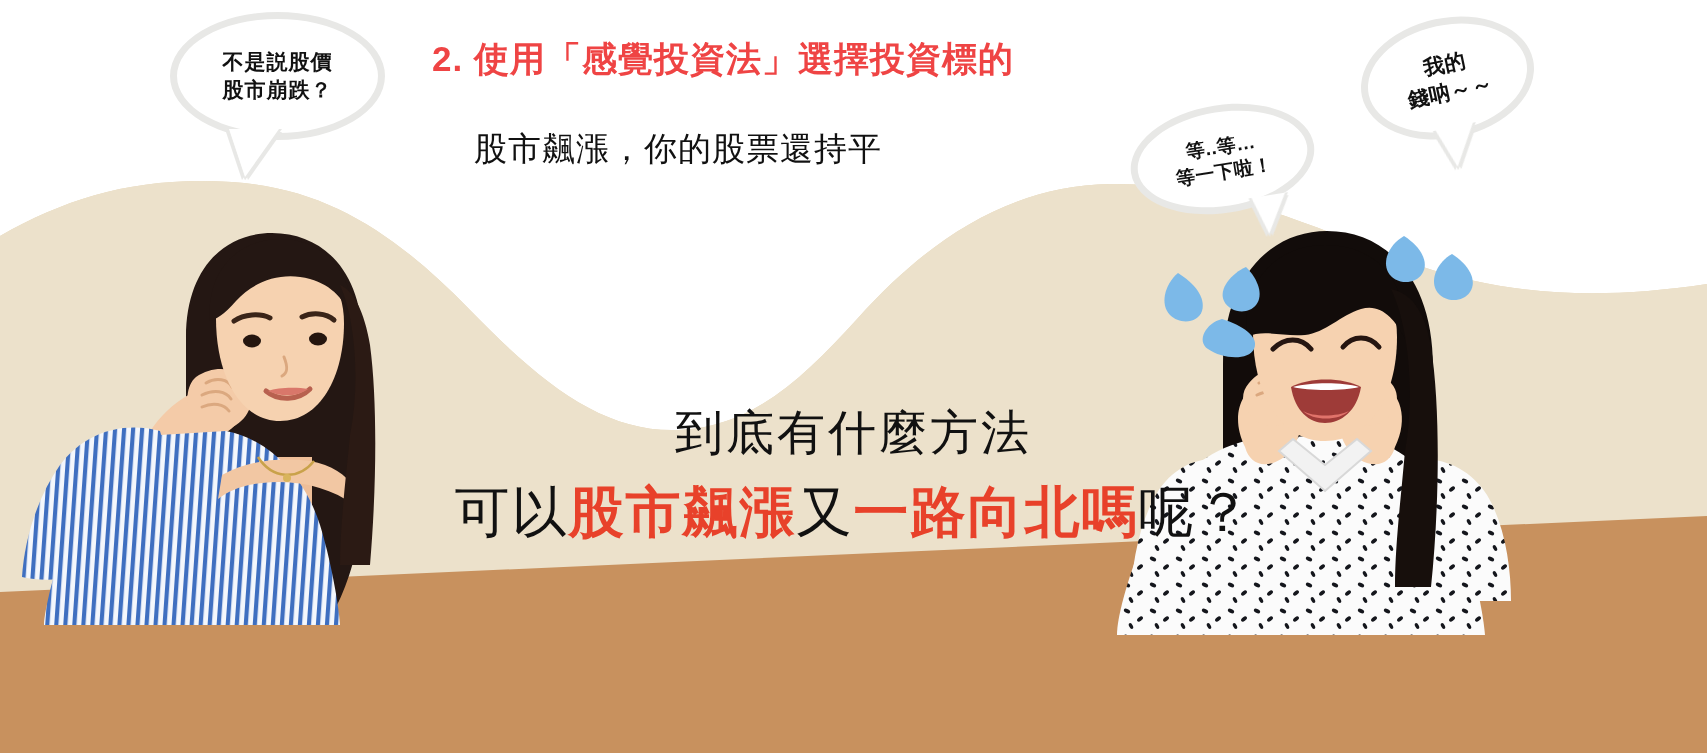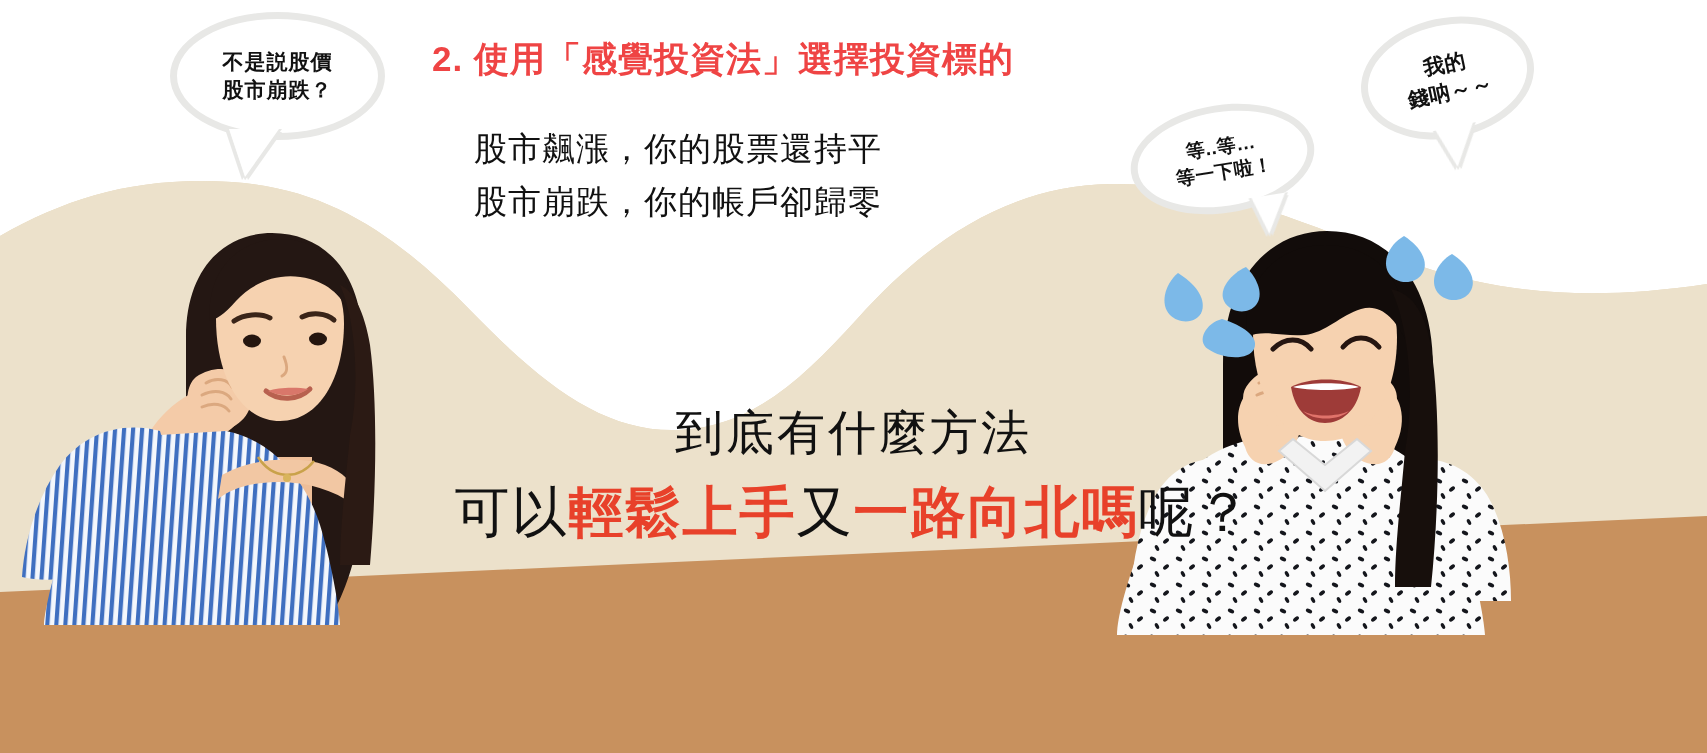--- a/index.html
+++ b/index.html
@@ -260,26 +260,25 @@
   </svg>
   <svg style="position:absolute; left:1378px; top:222px;" width="110" height="90" viewBox="0 0 110 90">
     <path d="M26,14 C42,24 52,40 44,52 C36,64 16,62 10,50 C4,38 12,22 26,14 Z" fill="#7cb9e8"></path>
     <path d="M74,32 C90,42 100,58 92,70 C84,82 64,80 58,68 C52,56 60,40 74,32 Z" fill="#7cb9e8"></path>
   </svg>
 
   <div id="heading">2. 使用「感覺投資法」選擇投資標的</div>
 
   <div id="subtext">
     <div>股市飆漲，你的股票還持平</div>
-    <div>股市崩跌，你的帳戶卻歸零</div>
   </div>
 
   <div id="closing">
     <div class="q-line1">到底有什麼方法</div>
-    <div class="q-line2"><span>可以</span><span class="hl">輕鬆上手</span><span>又</span><span class="hl">一路向北嗎</span><span>呢？</span></div>
+    <div class="q-line2"><span>可以</span><span class="hl">股市飆漲</span><span>又</span><span class="hl">一路向北嗎</span><span>呢？</span></div>
   </div>
 
   <div class="bubble" id="bubble-1">
     <span class="line">不是説股價</span>
     <span class="line">股市崩跌？</span>
     <span class="tail"></span>
   </div>
 
   <div class="bubble" id="bubble-2">
     <span class="line">等..等…</span>

